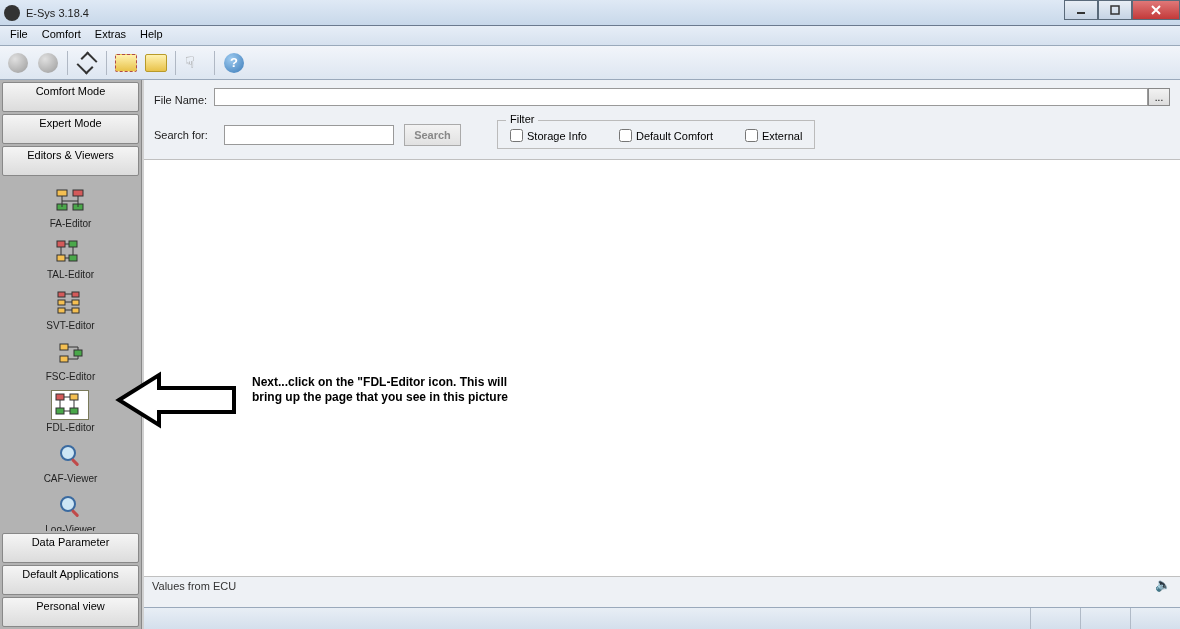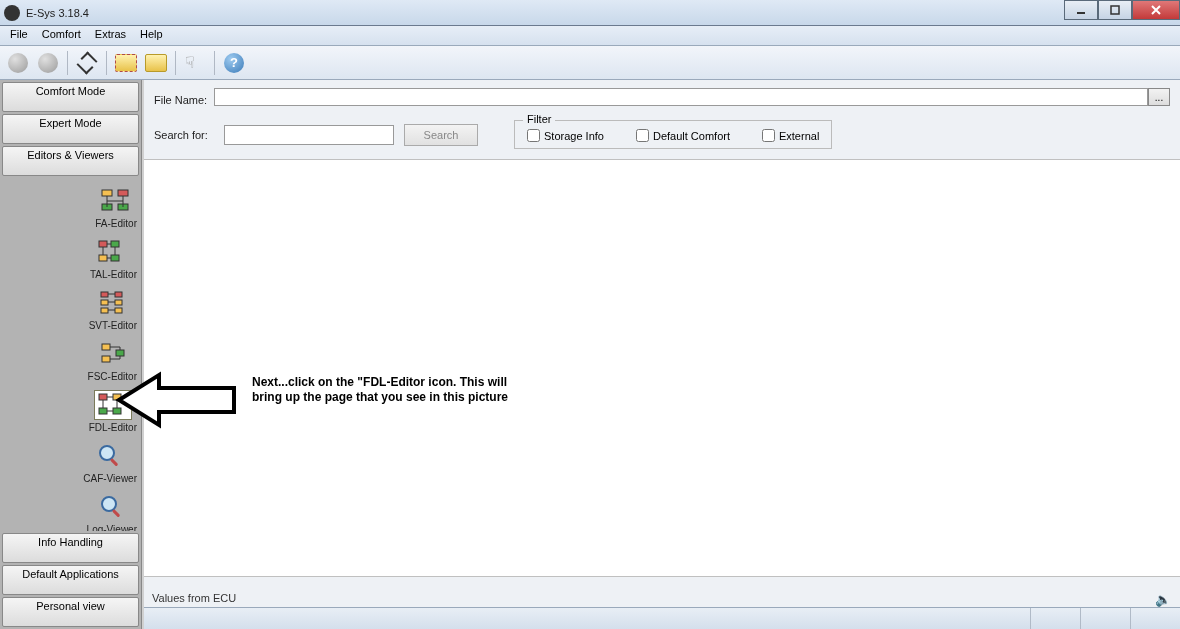--- a/index.html
+++ b/index.html
@@ -127,21 +127,21 @@
     border-radius: 2px;
     text-align: center;
     line-height: 17px;
     cursor: pointer;
     font-size: 11px;
   }
   .editor-list {
     flex: 1;
     display: flex;
     flex-direction: column;
-    align-items: flex-end;
+    align-items: center;
     padding: 6px 0;
     gap: 4px;
     overflow: hidden;
   }
   .editor-item {
     display: flex;
     flex-direction: column;
     align-items: center;
     gap: 2px;
     cursor: pointer;
@@ -191,26 +191,27 @@
     font-size: 10px;
     cursor: pointer;
   }
   .search-row { display: flex; align-items: center; gap: 10px; }
   .search-input {
     width: 170px; height: 20px;
     border: 1px solid #999; background: #fff;
     padding: 0 4px;
   }
   .search-btn {
-    width: 74px; height: 22px;
+    width: 57px; height: 22px;
     border: 1px solid #aaa;
     background: linear-gradient(#f3f3f3,#e1e1e1);
     color: #888;
     font-size: 11px;
     cursor: pointer;
+    font-weight: bold;
   }
   .filter-group {
     border: 1px solid #bbb;
     margin-left: 26px;
     padding: 8px 12px 6px 12px;
     position: relative;
     display: flex;
     gap: 32px;
     align-items: center;
   }
@@ -244,21 +245,21 @@
     font-weight: bold;
     font-size: 12px;
     color: #000;
     line-height: 1.25;
   }
   .values-panel {
     height: 22px;
     background: #eef1f5;
     border-top: 1px solid #c0c0c0;
     display: flex;
-    align-items: flex-start;
+    align-items: flex-end;
     padding: 15px 8px;
     font-size: 11px;
     color: #333;
     justify-content: space-between;
   }
   .speaker-icon {
     color: #888; font-size: 13px;
   }
 
   .statusbar {
@@ -422,21 +423,21 @@
         <div class="ed-icon-box">
           <svg class="ed-magnifier" viewBox="0 0 26 26">
             <circle cx="10" cy="10" r="7" fill="#cde6f5" stroke="#3a6aa0" stroke-width="2"></circle>
             <rect x="15" y="15" width="9" height="3" rx="1.5" fill="#c04a4a" transform="rotate(45 15 15)"></rect>
           </svg>
         </div>
         <span class="ed-label">Log-Viewer</span>
       </div>
 
     </div>
-    <div class="side-btn">Info Handling</div>
+    <div class="side-btn">Data Parameter</div>
     <div class="side-btn">Default Applications</div>
     <div class="side-btn">Personal view</div>
   </div>
 
   <div class="main">
     <div class="top-panel">
       <div class="row filename-row">
         <span class="lbl">File Name:</span>
         <input class="filename-input" value="" style="">
         <div class="browse-btn">...</div>

